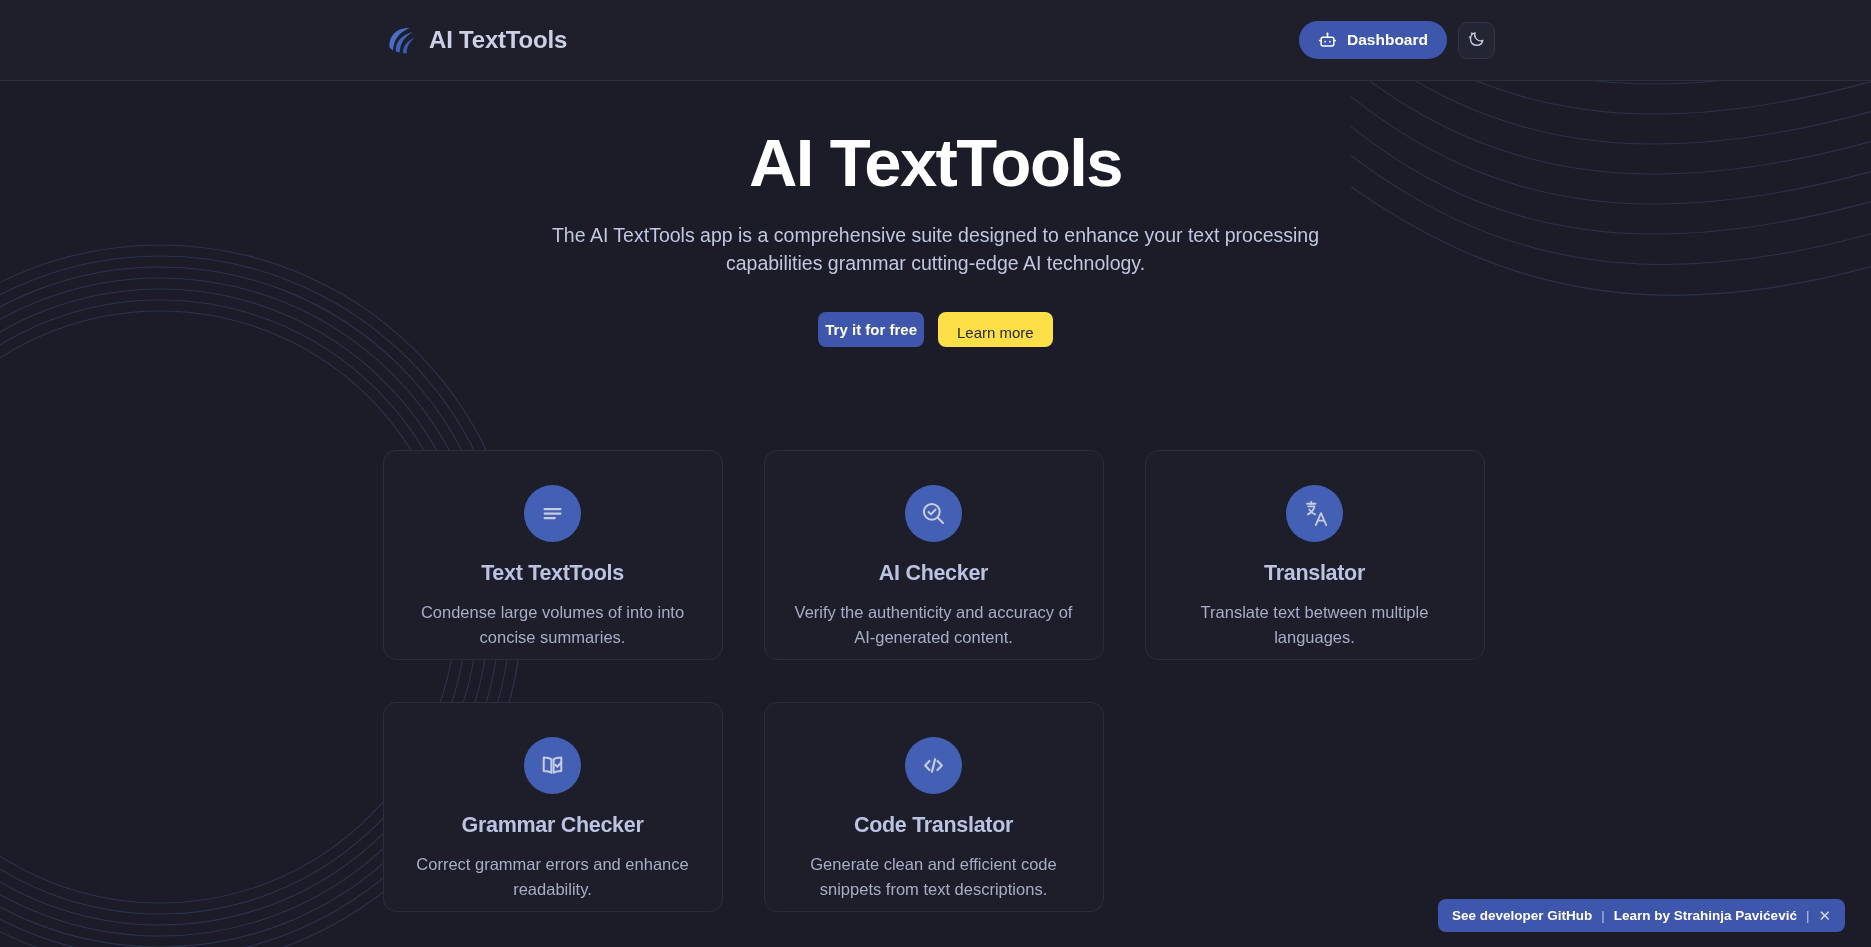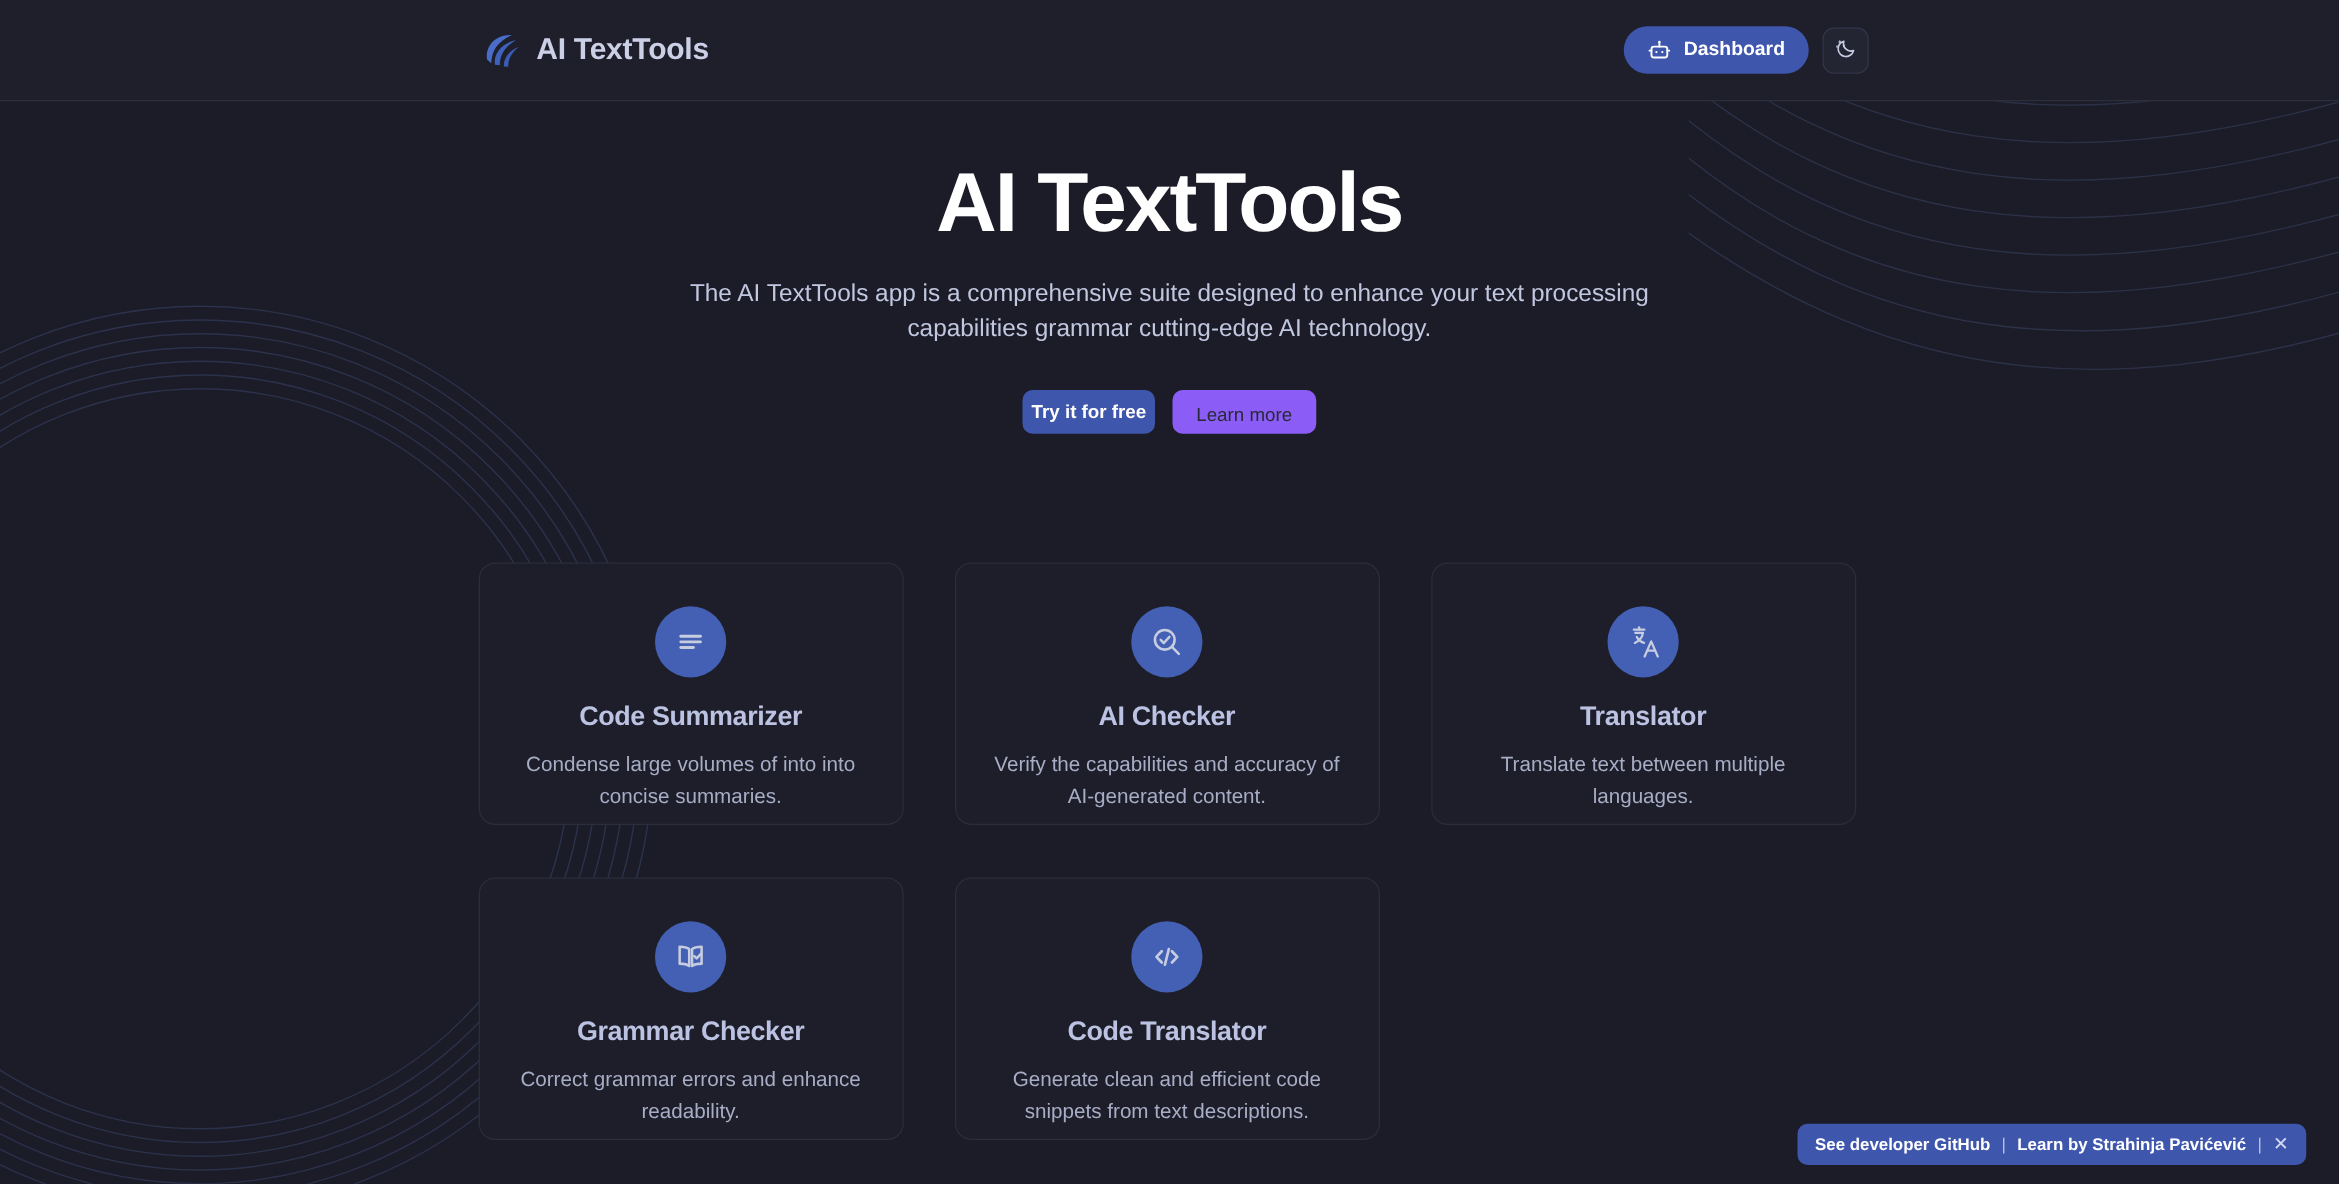--- a/index.html
+++ b/index.html
@@ -123,21 +123,21 @@
     border: none;
     border-radius: 8px;
     height: 35px;
     padding: 0 7px;
     font-size: 15px;
     font-weight: bold;
     font-family: "Liberation Sans", sans-serif;
     cursor: pointer;
   }
   .btn-secondary {
-    background: #8b5cf6;
+    background: #fde047;
     color: #272936;
     border: none;
     border-radius: 8px;
     height: 35px;
     padding: 12px 19px;
     font-size: 15px;
     font-family: "Liberation Sans", sans-serif;
     cursor: pointer;
   }
 
@@ -295,34 +295,34 @@
 <div class="cards">
 
   <div class="card">
     <div class="card-icon">
       <svg width="27" height="27" viewBox="0 0 24 24" fill="none" stroke="#c7ccdf" stroke-width="2" stroke-linecap="round">
         <line x1="5" y1="8" x2="19" y2="8"></line>
         <line x1="5" y1="12" x2="19" y2="12"></line>
         <line x1="5" y1="16" x2="14" y2="16"></line>
       </svg>
     </div>
-    <div class="card-title">Code Summarizer</div>
+    <div class="card-title">Text TextTools</div>
     <div class="card-desc">Condense large volumes of into into concise summaries.</div>
   </div>
 
   <div class="card">
     <div class="card-icon">
       <svg width="27" height="27" viewBox="0 0 24 24" fill="none" stroke="#c7ccdf" stroke-width="1.8" stroke-linecap="round" stroke-linejoin="round">
         <circle cx="10.5" cy="10.5" r="7"></circle>
         <path d="M7.6 10.6 l2.2 2.2 l4.0 -4.3"></path>
         <line x1="15.6" y1="15.6" x2="20.5" y2="20.5"></line>
       </svg>
     </div>
     <div class="card-title">AI Checker</div>
-    <div class="card-desc">Verify the capabilities and accuracy of AI-generated content.</div>
+    <div class="card-desc">Verify the authenticity and accuracy of AI-generated content.</div>
   </div>
 
   <div class="card">
     <div class="card-icon">
       <svg width="28" height="28" viewBox="0 0 24 24" fill="none" stroke="#c7ccdf" stroke-width="1.55" stroke-linecap="round" stroke-linejoin="round">
         <line x1="5.2" y1="3.2" x2="12.4" y2="3.2"></line>
         <line x1="8.8" y1="1.6" x2="8.8" y2="3.2"></line>
         <path d="M6.2 5.4 h5.3 c -0.6 3.4 -2.6 5.6 -5.6 6.9"></path>
         <path d="M7.2 8.2 c 1.2 2.2 2.9 3.4 5.0 4.1"></path>
         <path d="M12.6 21.6 l4.5 -10.4 l4.5 10.4"></path>

